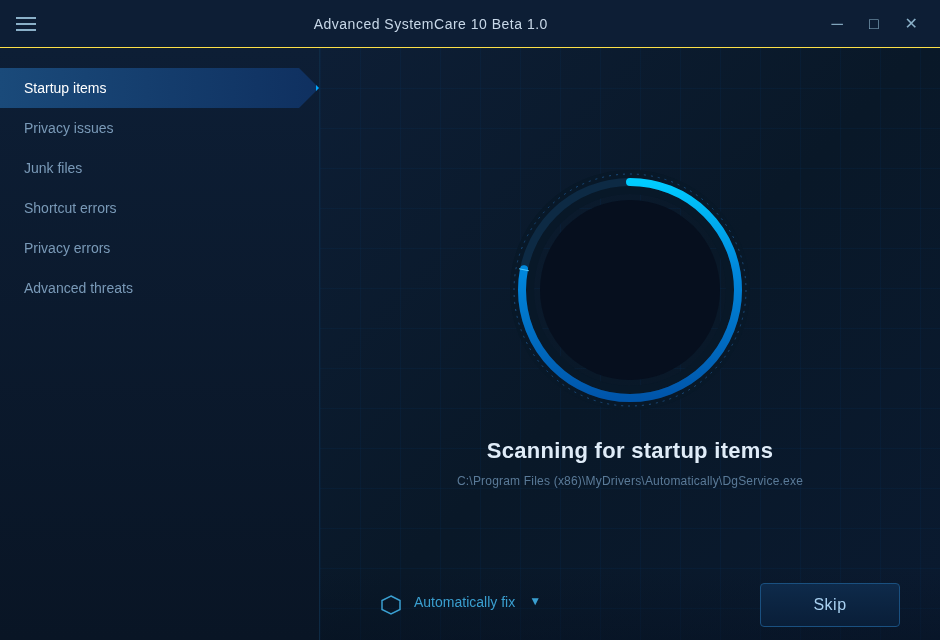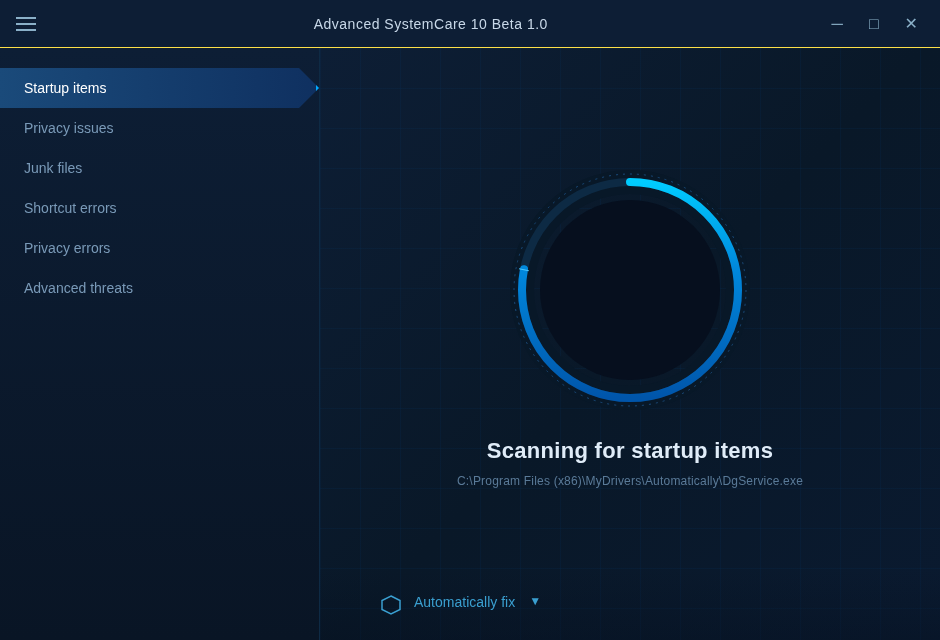--- a/index.html
+++ b/index.html
@@ -314,17 +314,18 @@
 
     <div class="bottom-bar">
       <div class="auto-fix">
         <svg class="auto-fix-hex" viewBox="0 0 22 22">
           <polygon points="11,2 20,6.5 20,15.5 11,20 2,15.5 2,6.5" fill="none" stroke="#3a9fd0" stroke-width="1.5"></polygon>
         </svg>
         <span class="auto-fix-label">Automatically fix</span>
         <span class="auto-fix-arrow">▼</span>
       </div>
       <div class="bottom-buttons">
+        <button class="btn">Skip</button>
       </div>
     </div>
   </div>
 
 </div>
 
 </body></html>

